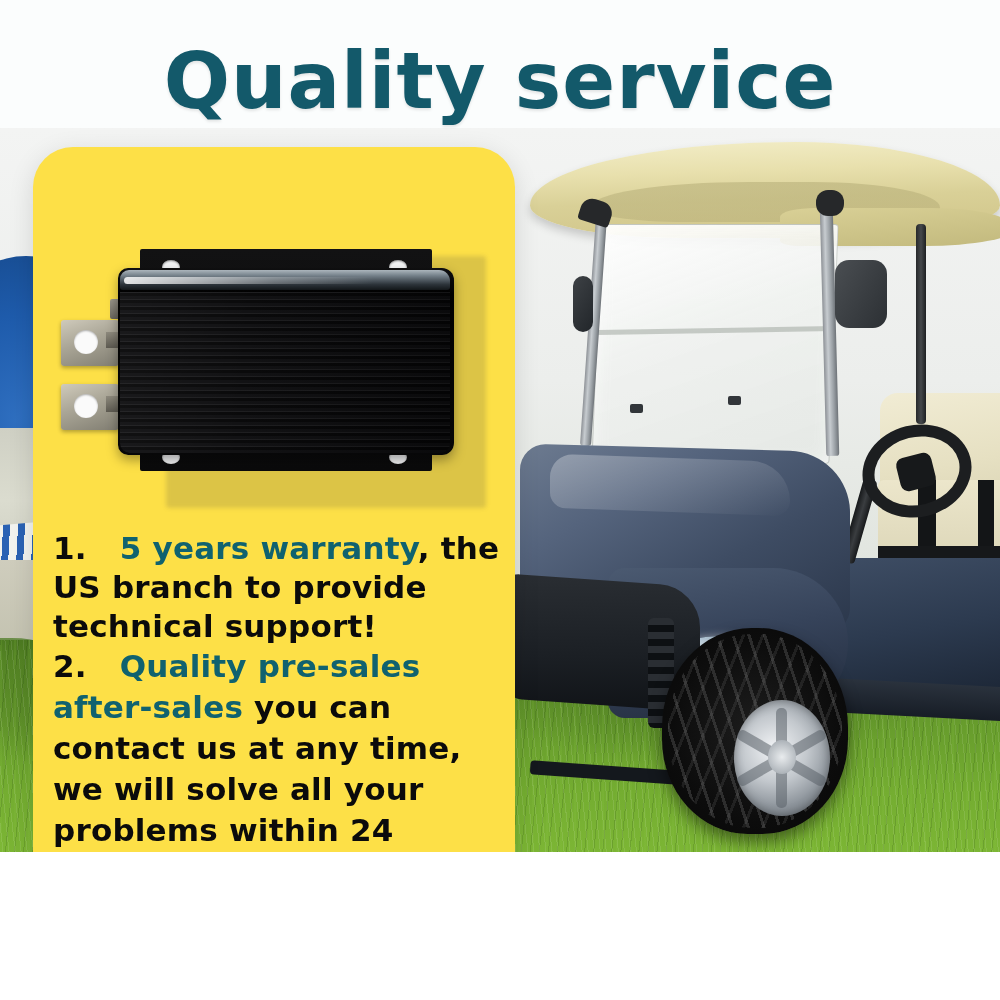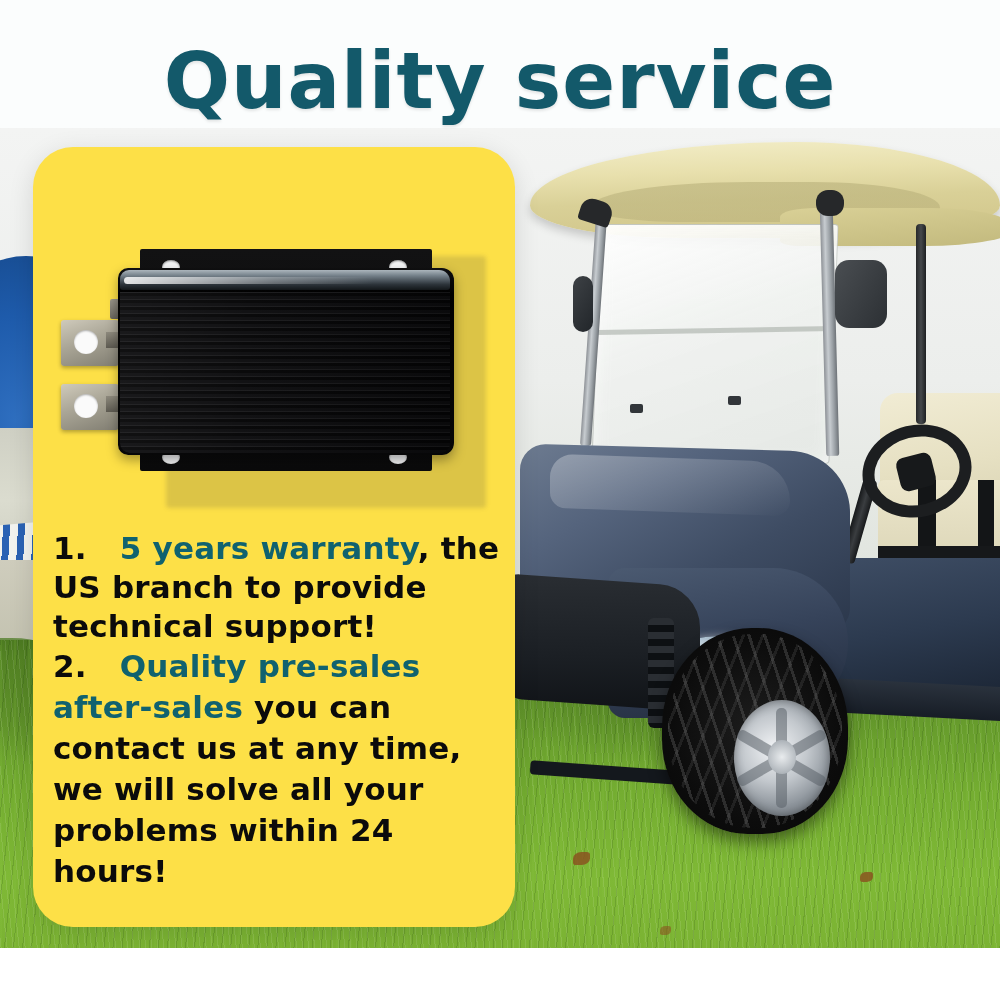--- a/index.html
+++ b/index.html
@@ -4,21 +4,21 @@
 <style>
   * { margin:0; padding:0; box-sizing:border-box; }
   html,body { width:1000px; height:1000px; overflow:hidden; }
   body {
     font-family:"Liberation Sans", sans-serif;
     background:#ffffff;
     position:relative;
   }
 
   
-  #canvas { position:absolute; inset:0; width:1000px; height:948px; overflow:hidden; background:#fbfdfd; }
+  #canvas { position:absolute; inset:0; width:1000px; height:852px; overflow:hidden; background:#fbfdfd; }
 
   
   .bg-photo { position:absolute; left:0; top:128px; width:1000px; height:872px; overflow:hidden; }
 
   
   .sky {
     position:absolute; left:0; top:0; width:1000px; height:560px;
     background:linear-gradient(180deg,#f3f4f3 0%,#eceeec 45%,#e2e6e0 75%,#d8ddd2 100%);
   }
   

